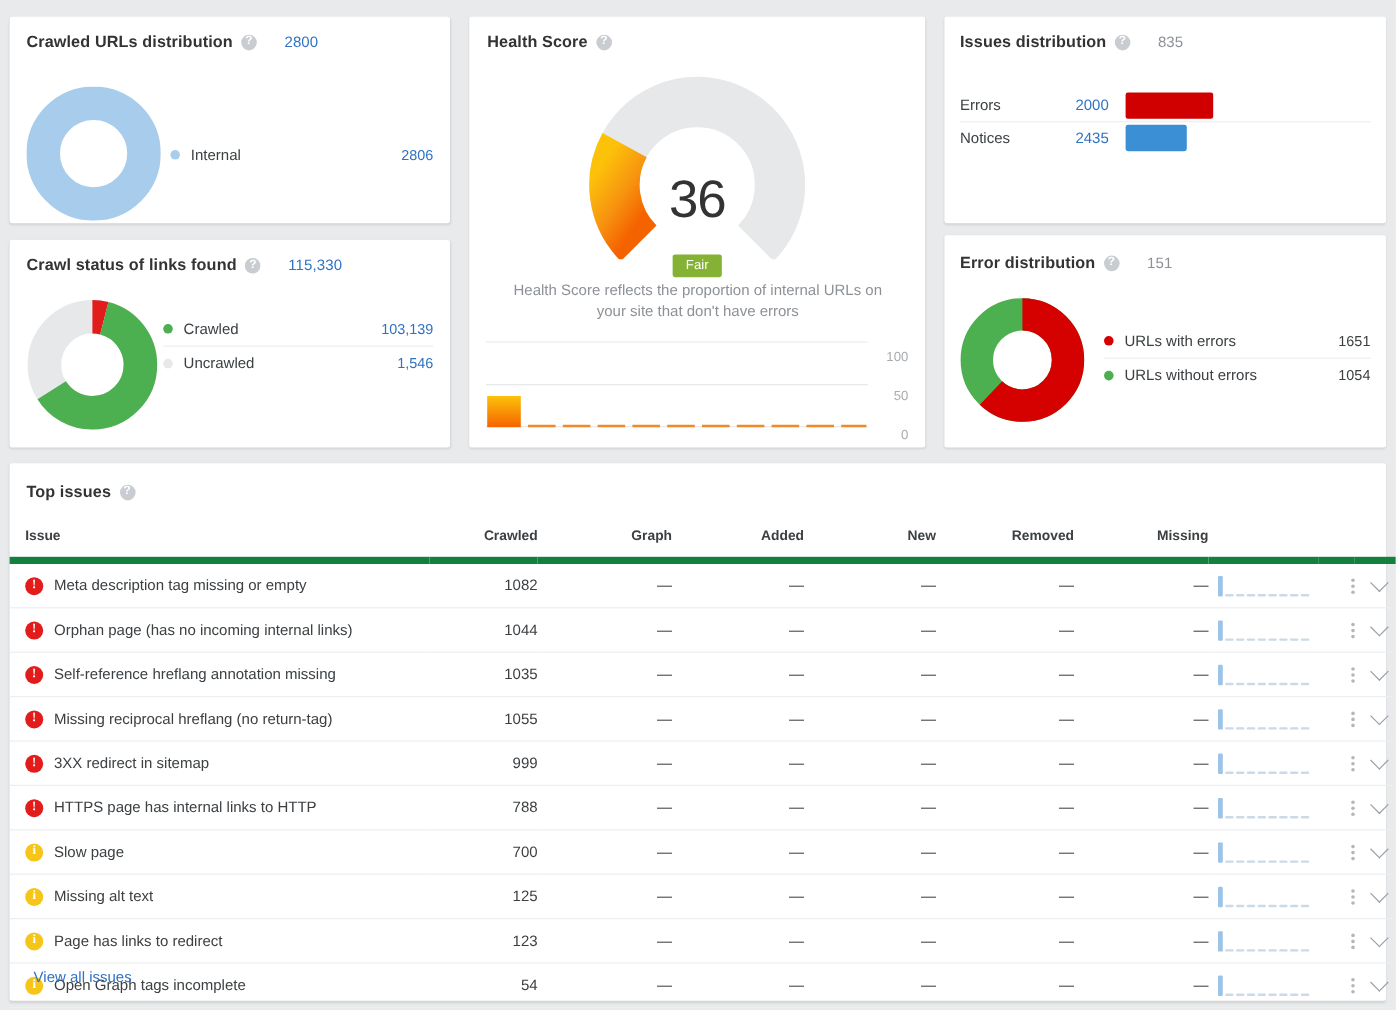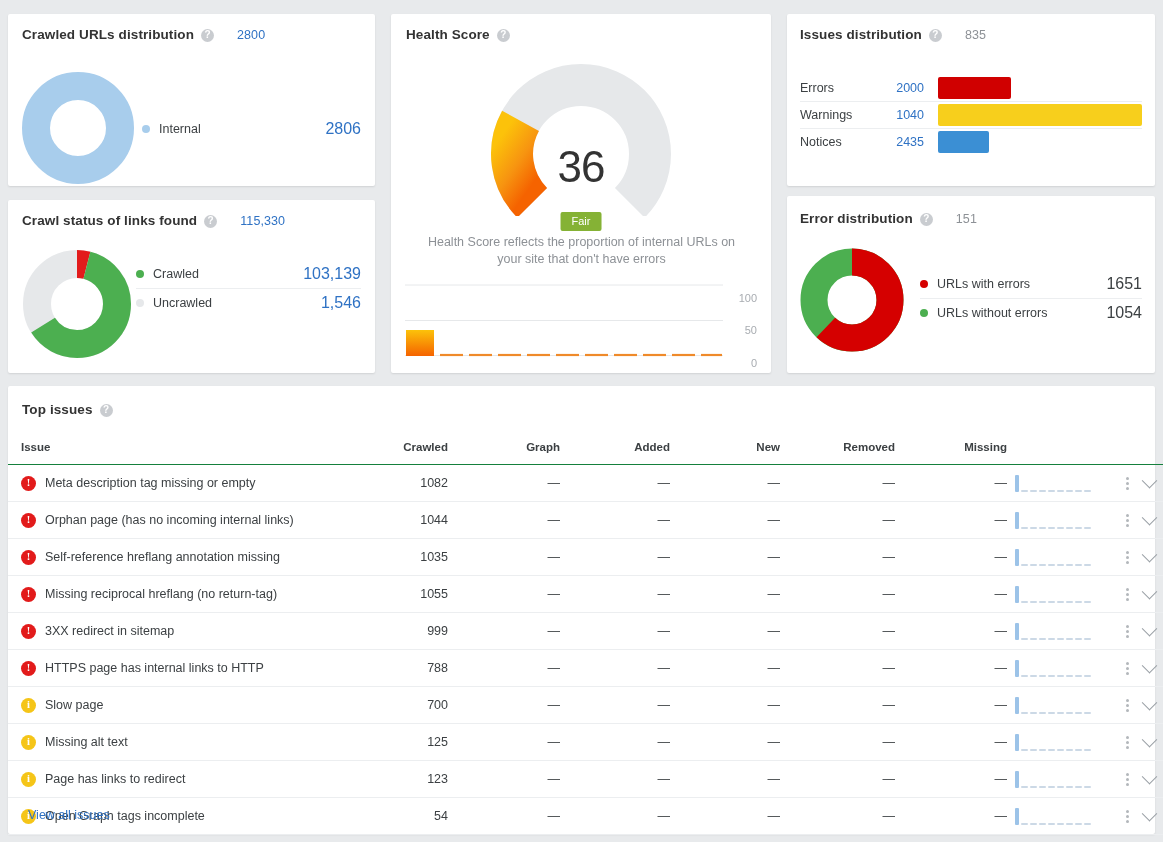--- a/index.html
+++ b/index.html
@@ -41,21 +41,21 @@
   
   .legend { position: absolute; }
   .legend-row {
     display: flex; align-items: center;
     height: 28px;
     font-size: 12.5px; color: #3c4043;
   }
   .legend-row + .legend-row { border-top: 1px solid #eceef0; }
   .dot { width: 8px; height: 8px; border-radius: 50%; margin-right: 9px; flex: none; }
   .legend-label { flex: 1; white-space: nowrap; }
-  .legend-val { color: #2f72c4; font-size: 16px; }
+  .legend-val { color: #2f72c4; font-size: 12px; }
 
   
   .gauge-wrap { position: absolute; }
   .gauge-score {
     position: absolute; width: 100%; text-align: center;
     font-size: 44px; color: #333; font-weight: normal;
     letter-spacing: -1px;
   }
   .badge {
     position: absolute; left: 50%; transform: translateX(-50%);
@@ -85,21 +85,21 @@
   .bar-name { width: 82px; flex: none; }
   .bar-num { width: 56px; flex: none; text-align: right; color: #2f72c4; padding-right: 14px; }
   .bar-track { flex: 1; height: 22px; display: flex; align-items: center; }
   .bar-fill { height: 22px; border-radius: 2px; }
 
   
   .tbl { width: 100%; border-collapse: collapse; table-layout: fixed; }
   .tbl th {
     font-size: 11.5px; font-weight: bold; color: #3c4043;
     padding: 9px 0 11px 0; text-align: right;
-    border-bottom: 1px solid #15803d;
+    border-bottom: 6px solid #15803d;
     white-space: nowrap;
   }
   .tbl th.issue-h { text-align: left; padding-left: 13px; }
   .tbl th.sp { }
   .tbl td {
     font-size: 12.5px; color: #3c4043;
     padding: 9px 0; text-align: right;
     border-bottom: 1px solid #eceef0;
     white-space: nowrap;
   }
@@ -254,27 +254,20 @@
       <span class="help">?</span>
       <span class="title-num grey">835</span>
     </div>
 
     <div class="bars" style="left:13px; top:60px; width:342px;">
       <div class="bar-row" style="border-top:none">
         <span class="bar-name">Errors</span>
         <span class="bar-num">2000</span>
         <span class="bar-track">
           <span class="bar-fill" style="background:#d00000; width:36%"></span>
-        </span>
-      </div>
-      <div class="bar-row">
-        <span class="bar-name">Warnings</span>
-        <span class="bar-num">1040</span>
-        <span class="bar-track">
-          <span class="bar-fill" style="background:#f7cf1c; width:100%"></span>
         </span>
       </div>
       <div class="bar-row">
         <span class="bar-name">Notices</span>
         <span class="bar-num">2435</span>
         <span class="bar-track">
           <span class="bar-fill" style="background:#3b8fd4; width:25%"></span>
         </span>
       </div>
     </div>

